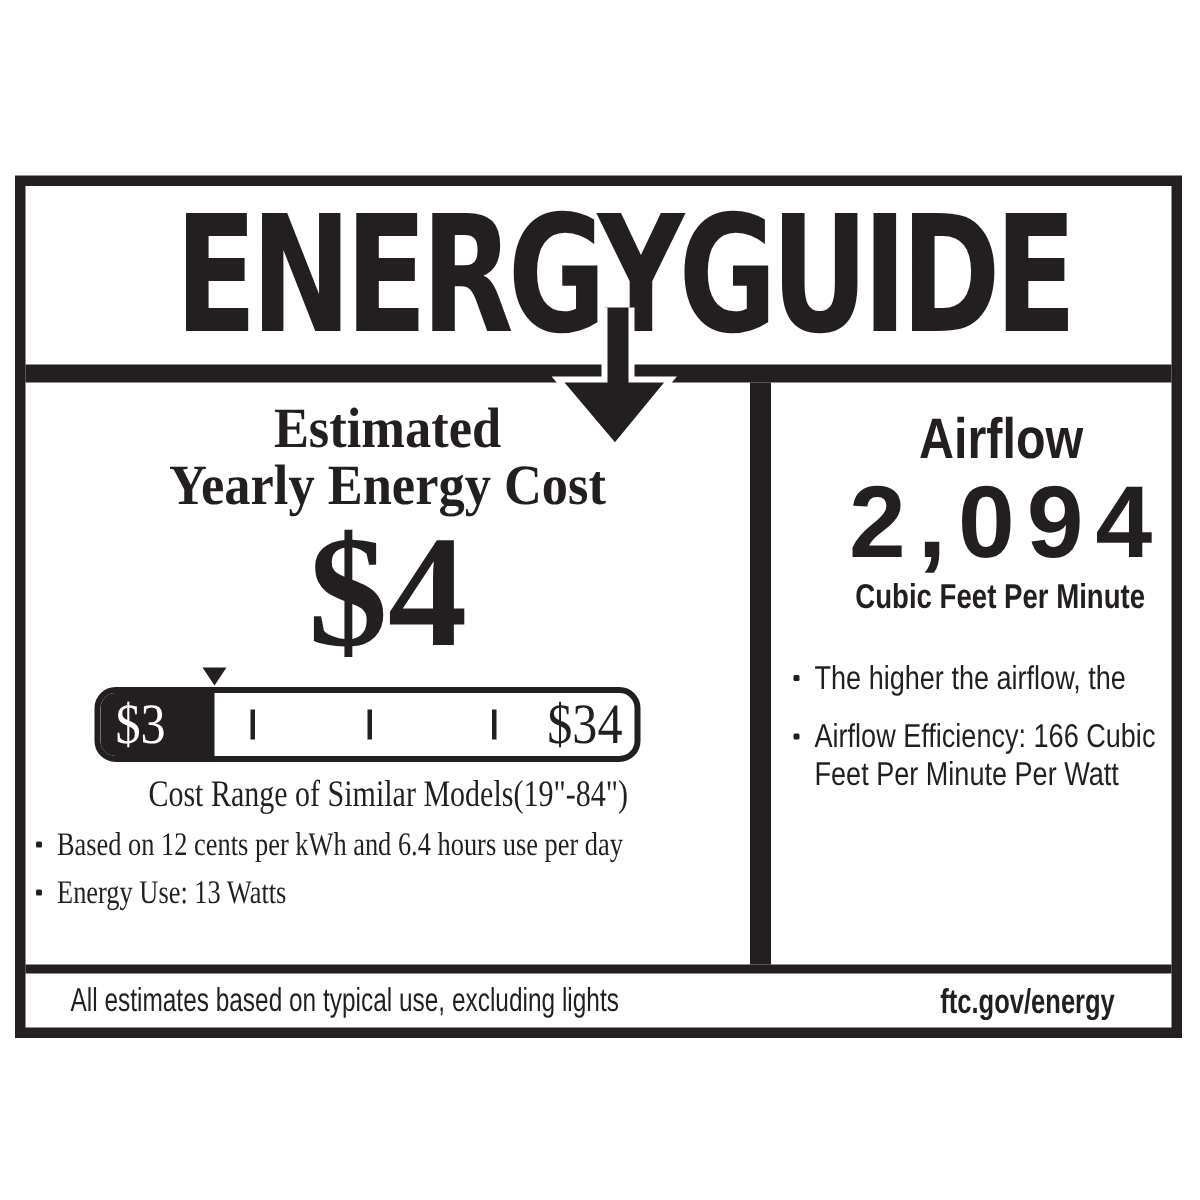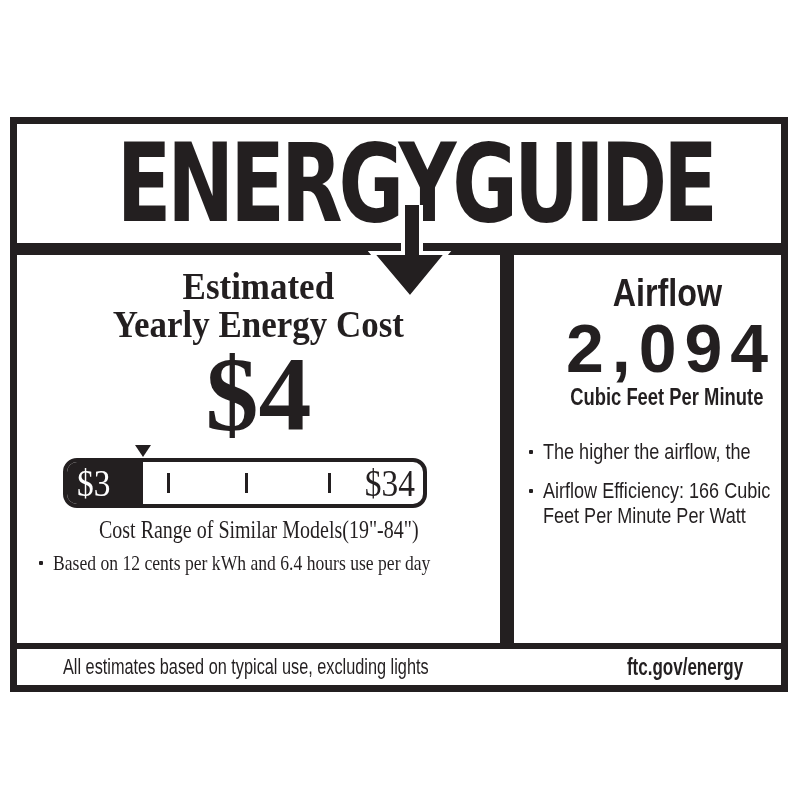--- a/index.html
+++ b/index.html
@@ -40,38 +40,38 @@
     position:relative; height:50px; border:4px solid #231f20; border-radius:14px;
     box-sizing:border-box; overflow:hidden; background:#ffffff;
   }
   .range-min { position:absolute; left:0; top:0; bottom:0; width:76px; background:#231f20; color:#ffffff; display:flex; align-items:center; }
   .range-min-text { font-size:38px; margin-left:10px; display:inline-block; transform:scaleX(0.88); transform-origin:left center; }
   .tick { position:absolute; top:50%; transform:translateY(-50%); width:3px; height:20px; background:#231f20; }
   .t1 { left:100px; } .t2 { left:178px; } .t3 { left:261px; }
   .range-max { position:absolute; right:8px; top:50%; font-size:38px; transform:translateY(-50%) scaleX(0.88); transform-origin:right center; }
   .range-caption { text-align:center; font-size:25px; line-height:28px; margin-top:8px; }
   .range-caption .cond { display:inline-block; transform:scaleX(0.80); transform-origin:center; white-space:nowrap; }
-  .bullets { list-style:none; margin:6px 0 0 0; padding:0 0 0 21px; }
+  .bullets { list-style:none; margin:6px 0 0 0; padding:0 0 0 6px; }
   .bullets li { display:flex; align-items:flex-start; font-size:22px; line-height:25px; margin-bottom:7px; }
   .dot { flex:none; width:15px; height:25px; position:relative; }
   .dot::after { content:""; position:absolute; left:1px; top:11px; width:4px; height:4px; background:#231f20; border-radius:1px; }
   .btext { display:inline-block; transform:scaleX(0.80); transform-origin:left center; white-space:nowrap; }
   .bold { font-weight:bold; }
   
   .airflow-heading { font-weight:bold; font-size:38px; line-height:40px; margin-top:18px; }
   .airflow-heading .sq { display:inline-block; transform:scaleX(0.85); transform-origin:center; white-space:nowrap; }
   .airflow-value { font-weight:bold; font-size:68px; line-height:62px; letter-spacing:8px; padding-left:8px; margin-top:4px; white-space:nowrap; }
   .airflow-unit { font-weight:bold; font-size:23px; line-height:24px; margin-top:6px; }
   .airflow-unit .sq { display:inline-block; transform:scaleX(0.80); transform-origin:center; white-space:nowrap; }
   .air-bullets { list-style:none; margin:30px 0 0 0; padding:0 0 0 14px; text-align:left; }
   .air-bullets li { display:flex; align-items:flex-start; font-size:22px; line-height:25px; margin-bottom:14px; }
   .air-bullets .btext { transform:scaleX(0.82); }
   
   .hdivider { flex:none; height:6px; background:#231f20; }
-  .footer { flex:none; height:36px; display:flex; align-items:center; justify-content:space-between; padding:0 38px 0 46px; }
+  .footer { flex:none; height:36px; display:flex; align-items:center; justify-content:space-between; padding:0 38px 0 30px; }
   .footer-note { font-size:22px; }
   .footer-note .cond { display:inline-block; transform:scaleX(0.74); transform-origin:left center; white-space:nowrap; }
   .footer-url { font-weight:bold; font-size:23px; }
   .footer-url .cond { display:inline-block; transform:scaleX(0.74); transform-origin:right center; white-space:nowrap; }
 </style>
 </head>
 <body>
 
 <div class="page">
   <div class="label">
@@ -110,20 +110,24 @@
 
         <div class="range-caption">
           <span class="cond">Cost Range of Similar Models(19"-84")</span>
         </div>
 
         <ul class="bullets">
           <li>
             <span class="dot"></span>
             <span class="btext">Based on 12 cents per kWh and 6.4 hours use per day</span>
           </li>
+          <li>
+            <span class="dot"></span>
+            <span class="btext">Energy Use: 13 Watts</span>
+          </li>
         </ul>
       </div>
 
       <div class="vdivider"></div>
 
       <div class="airflow-panel">
         <div class="airflow-heading">
           <span class="sq">Airflow</span>
         </div>
         <div class="airflow-value">2,094</div>

